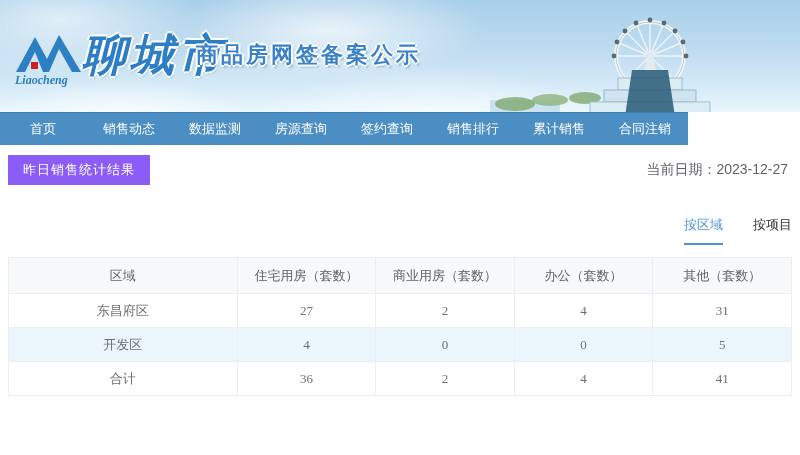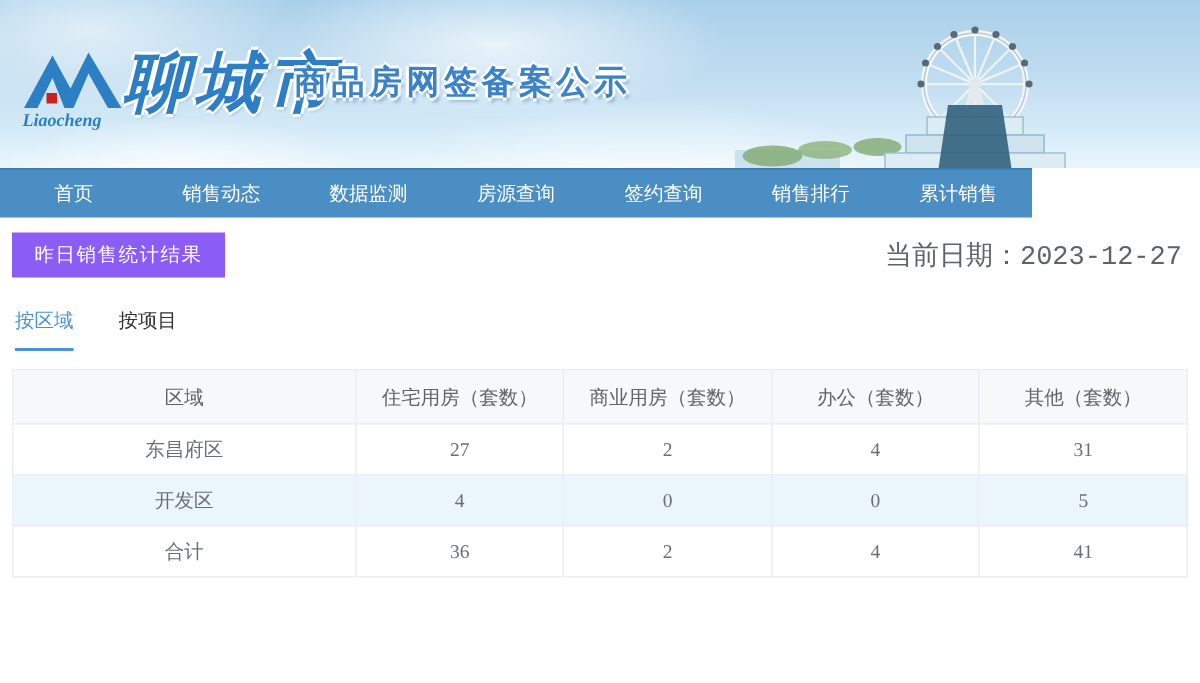--- a/index.html
+++ b/index.html
@@ -29,23 +29,23 @@
          border-top:1px solid #3c7bae; }
   .nav-item { flex:1; display:flex; align-items:center; justify-content:center;
     color:#fff; font-size:13px; cursor:pointer; }
   .nav-item.active { background:#fff; color:#3e86c6; }
 
   
   .content { position:relative; padding:10px 8px 0 8px; }
   .section-bar { display:flex; align-items:center; justify-content:space-between; }
   .section-title { background:#8b5cf6; color:#fff; font-size:13px;
     padding:6px 15px; letter-spacing:1px; }
-  .current-date { color:#5f6368; font-size:18px; padding-right:4px;font-family:Liberation Mono, monospace; }
+  .current-date { color:#5f6368; font-size:14px; padding-right:4px; }
 
-  .tabs { display:flex; gap:30px; margin:20px 0 0 2px; }
+  .tabs { display:flex; gap:30px; margin:31px 0 0 2px;justify-content:flex-end; }
   .tab { font-size:13px; color:#303133; padding-bottom:9px; cursor:pointer; }
   .tab.active { color:#4a93d6; border-bottom:2px solid #4a93d6; }
 
   
   table { width:100%; border-collapse:collapse; table-layout:fixed; margin-top:12px; }
   th,td { border:1px solid #ebeef5; font-size:13px; text-align:center;font-family:Liberation Serif, serif; }
   th { height:36px; background:#f7f8fa; color:#5f6368; font-weight:normal; }
   td { height:34px; color:#6b6f73; }
   col.c-region { width:29.2%; }
   tbody tr:nth-child(even) td { background:#eaf5fc; }
@@ -129,20 +129,21 @@
 </div>
 
 <div class="nav">
   <div class="nav-item">首页</div>
   <div class="nav-item">销售动态</div>
   <div class="nav-item">数据监测</div>
   <div class="nav-item">房源查询</div>
   <div class="nav-item">签约查询</div>
   <div class="nav-item">销售排行</div>
   <div class="nav-item">累计销售</div>
+  <div class="nav-item">合同注销</div>
 </div>
 
 <div class="content">
 
   <div class="section-bar">
     <div class="section-title">昨日销售统计结果</div>
     <div class="current-date">当前日期：2023-12-27</div>
   </div>
 
   <div class="tabs">

